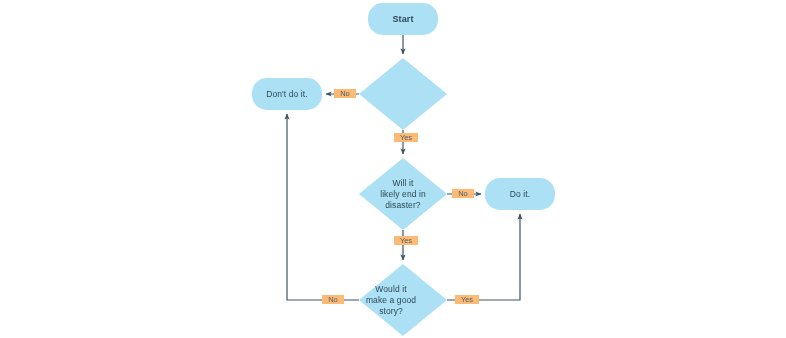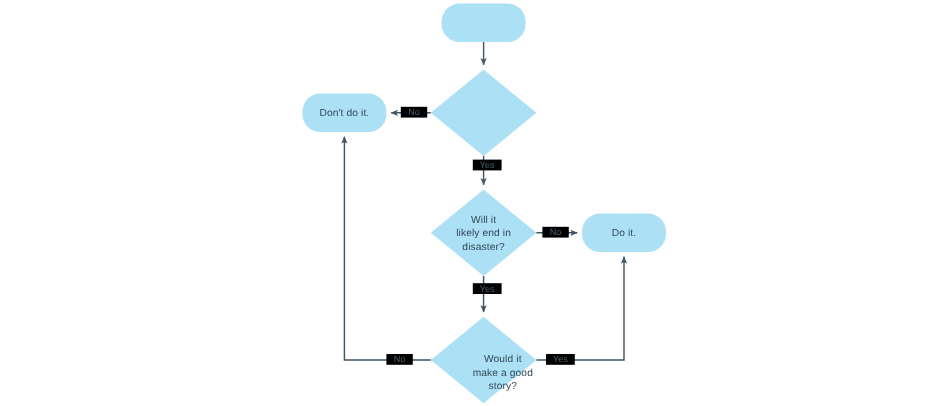--- a/index.html
+++ b/index.html
@@ -42,21 +42,21 @@
   }
   .node-label.bold {
     font-weight: bold;
     font-size: 9px;
   }
   .edge-label {
     position: absolute;
     color: #4a6270;
     font-size: 7.5px;
     line-height: 9px;
-    background: #000000;
+    background: #fdba74;
     padding: 0 2px;
     text-align: center;
     pointer-events: none;
   }
 </style>
 </head>
 <body>
 
 <div id="flowchart-canvas">
 
@@ -87,31 +87,32 @@
 
     <path d="M447,194 L481,194" stroke="#3d5564" stroke-width="1.2" fill="none" marker-end="url(#arrowhead)"></path>
 
     <path d="M403,230 L403,260" stroke="#3d5564" stroke-width="1.2" fill="none" marker-end="url(#arrowhead)"></path>
 
     <path d="M359,300 L287,300 L287,114" stroke="#3d5564" stroke-width="1.2" fill="none" marker-end="url(#arrowhead)"></path>
 
     <path d="M447,300 L520,300 L520,214" stroke="#3d5564" stroke-width="1.2" fill="none" marker-end="url(#arrowhead)"></path>
   </svg>
 
+  <div class="node-label bold" style="left:368px; top:3px; width:70px; height:32px;">Start</div>
 
 
   <div class="node-label" style="left:252px; top:78px; width:70px; height:32px;text-align:center;">Don't do it.</div>
 
   <div class="node-label" style="left:485px; top:178px; width:70px; height:32px;">Do it.</div>
 
   <div class="node-label" style="left:361px; top:170px; width:84px; height:48px;">Will it
 likely end in
 disaster?</div>
 
-  <div class="node-label" style="left:377px; top:276px; width:84px; height:48px;margin-top:10px;">Would it
+  <div class="node-label" style="left:349px; top:276px; width:84px; height:48px;">Would it
 make a good
 story?</div>
 
   <div class="edge-label" style="left:334px; top:89px; width:18px;">No</div>
 
   <div class="edge-label" style="left:394px; top:133px; width:20px;">Yes</div>
 
   <div class="edge-label" style="left:452px; top:189px; width:18px;">No</div>
 
   <div class="edge-label" style="left:394px; top:236px; width:20px;">Yes</div>

